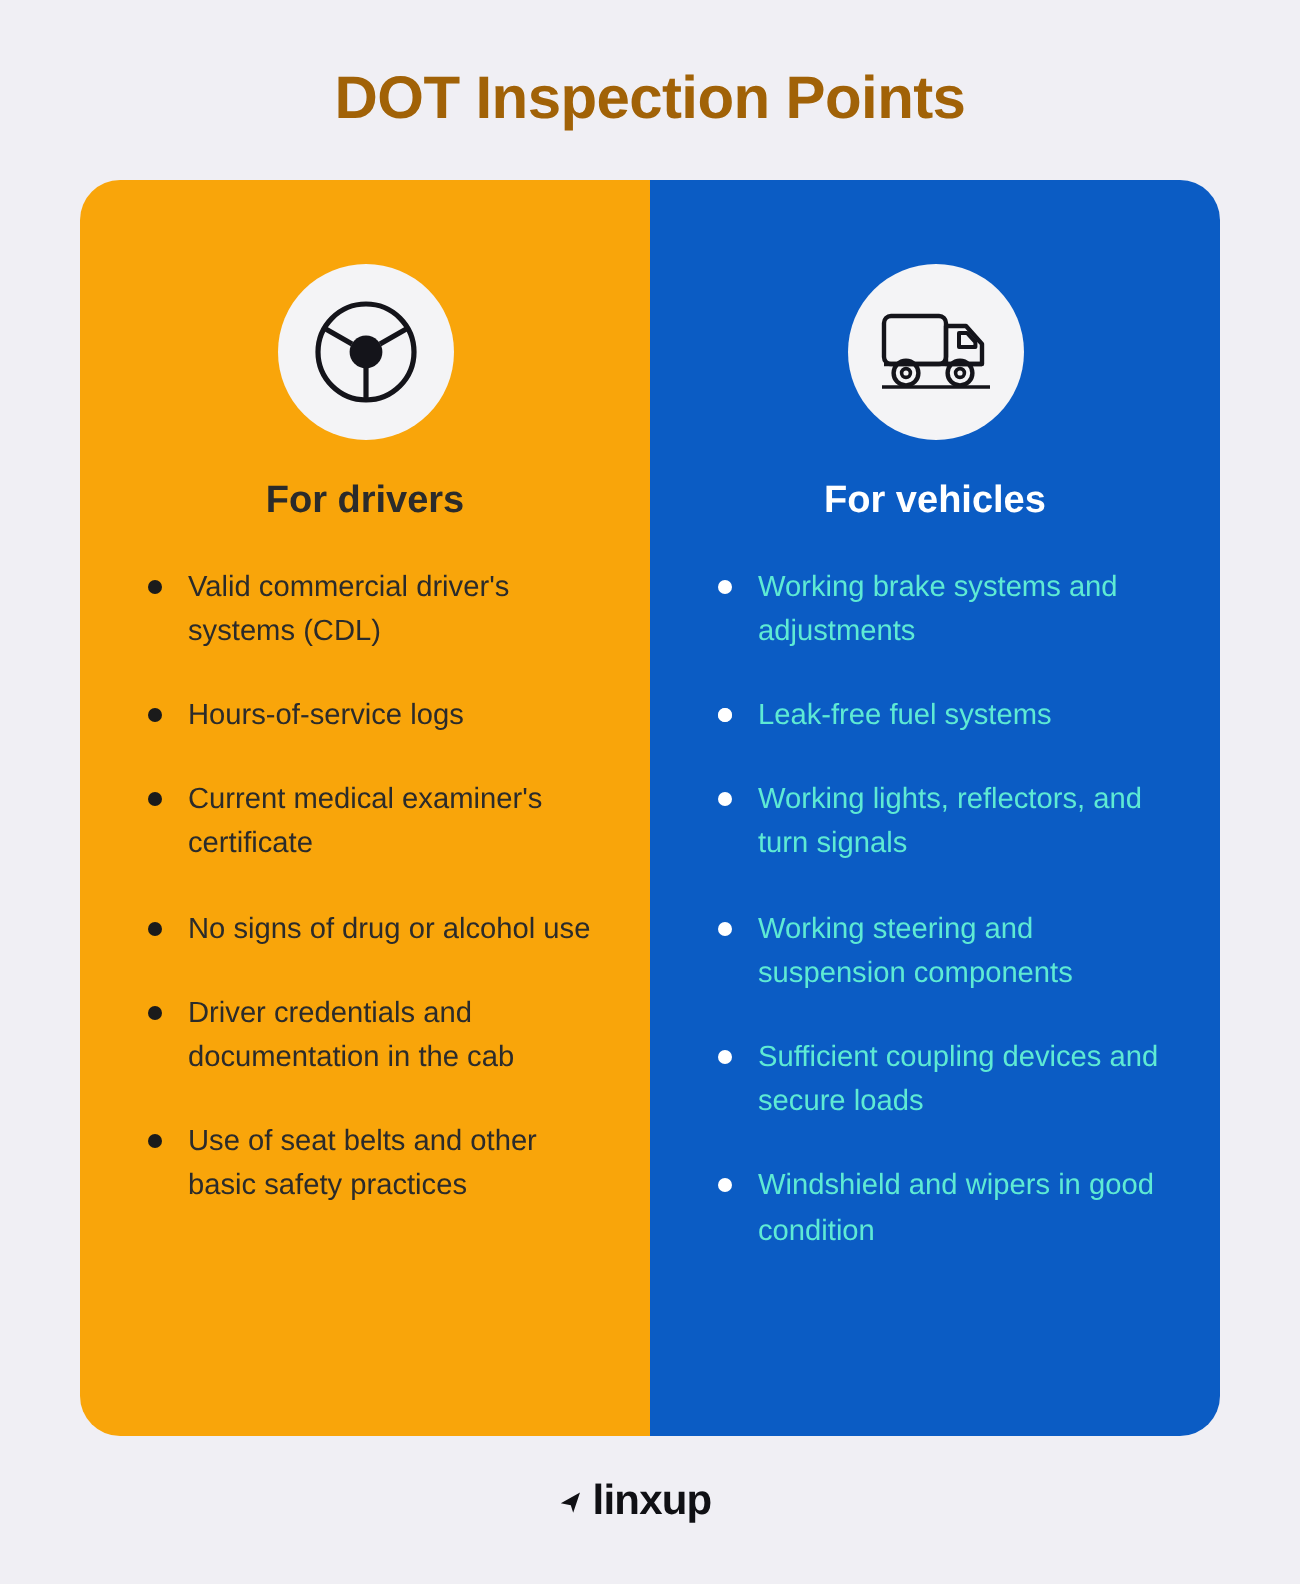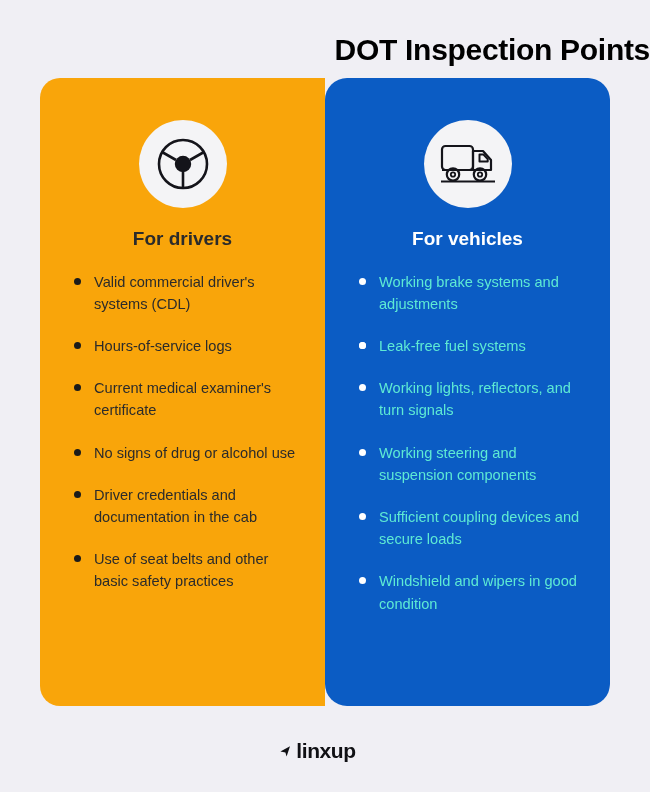--- a/index.html
+++ b/index.html
@@ -16,55 +16,54 @@
   }
 
   .page {
     width: 650px;
     height: 792px;
     position: relative;
     box-sizing: border-box;
   }
 
   .page-title {
-    text-align: right;
+    text-align: center;
     font-size: 30px;
     font-weight: bold;
-    color: #000000;
+    color: #a16207;
     letter-spacing: -0.3px;
     padding-top: 32px;
     margin: 0;
     line-height: 1.2;
   }
 
   .card {
     position: absolute;
     left: 40px;
-    top: 78px;
+    top: 90px;
     width: 570px;
     height: 628px;
     border-radius: 20px;
     overflow: hidden;
     display: flex;
     flex-direction: row;
   }
 
   .panel {
     width: 285px;
     box-sizing: border-box;
     padding: 0;
     position: relative;
   }
 
   .panel.left {
     background: #f9a50a;
   }
   .panel.right {
     background: #0b5cc4;
-    border-radius: 22px;
   }
 
   .icon-circle {
     width: 88px;
     height: 88px;
     border-radius: 50%;
     background: #f4f4f6;
     margin: 42px auto 0 auto;
     display: flex;
     align-items: center;

